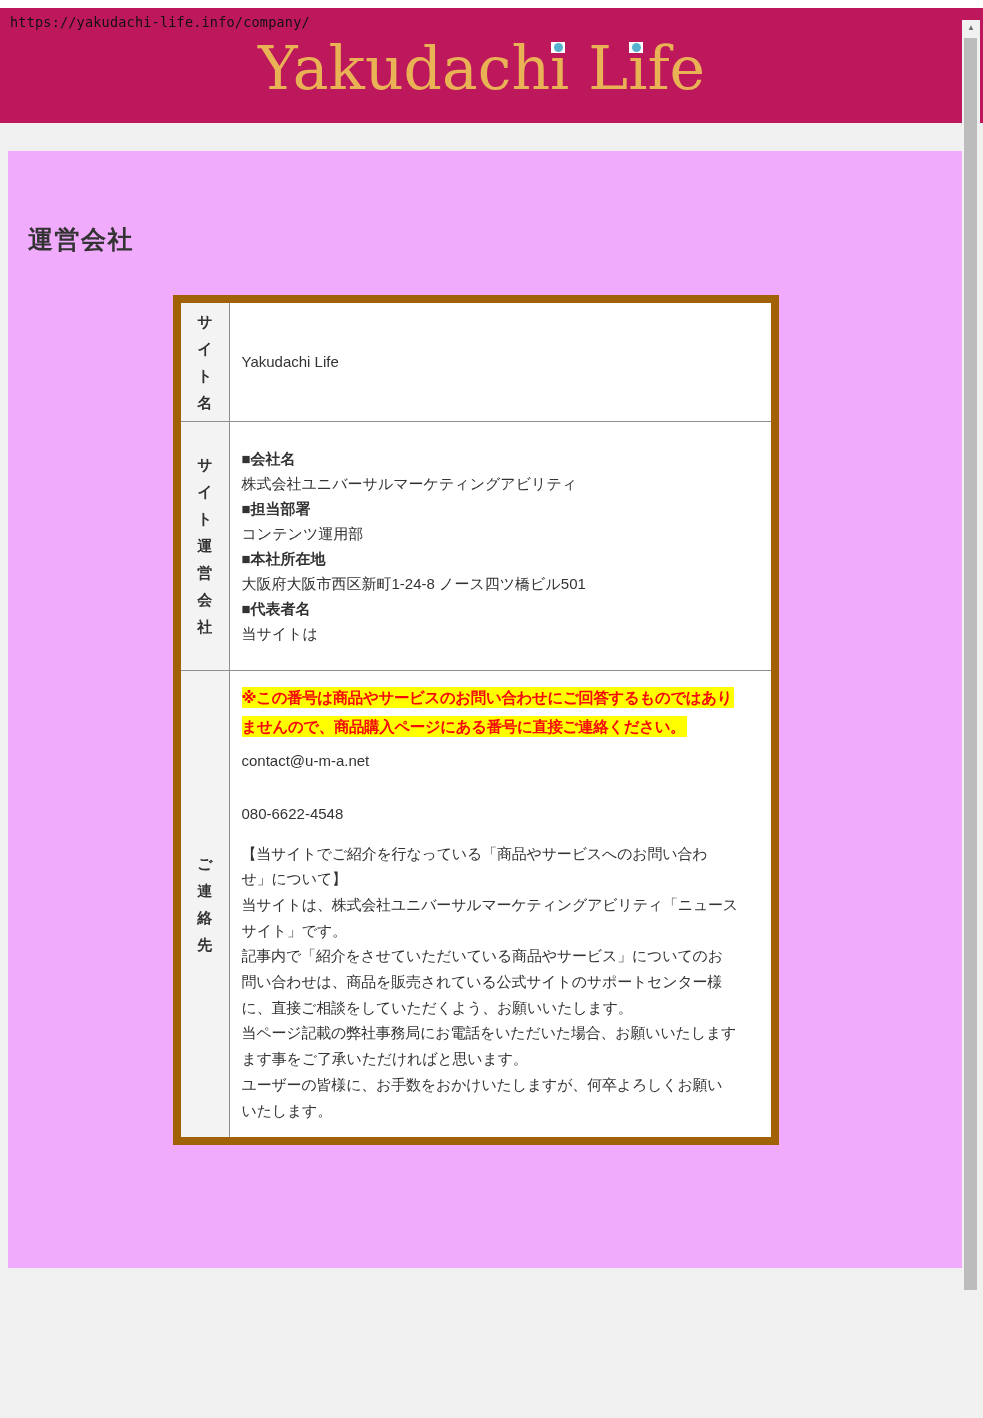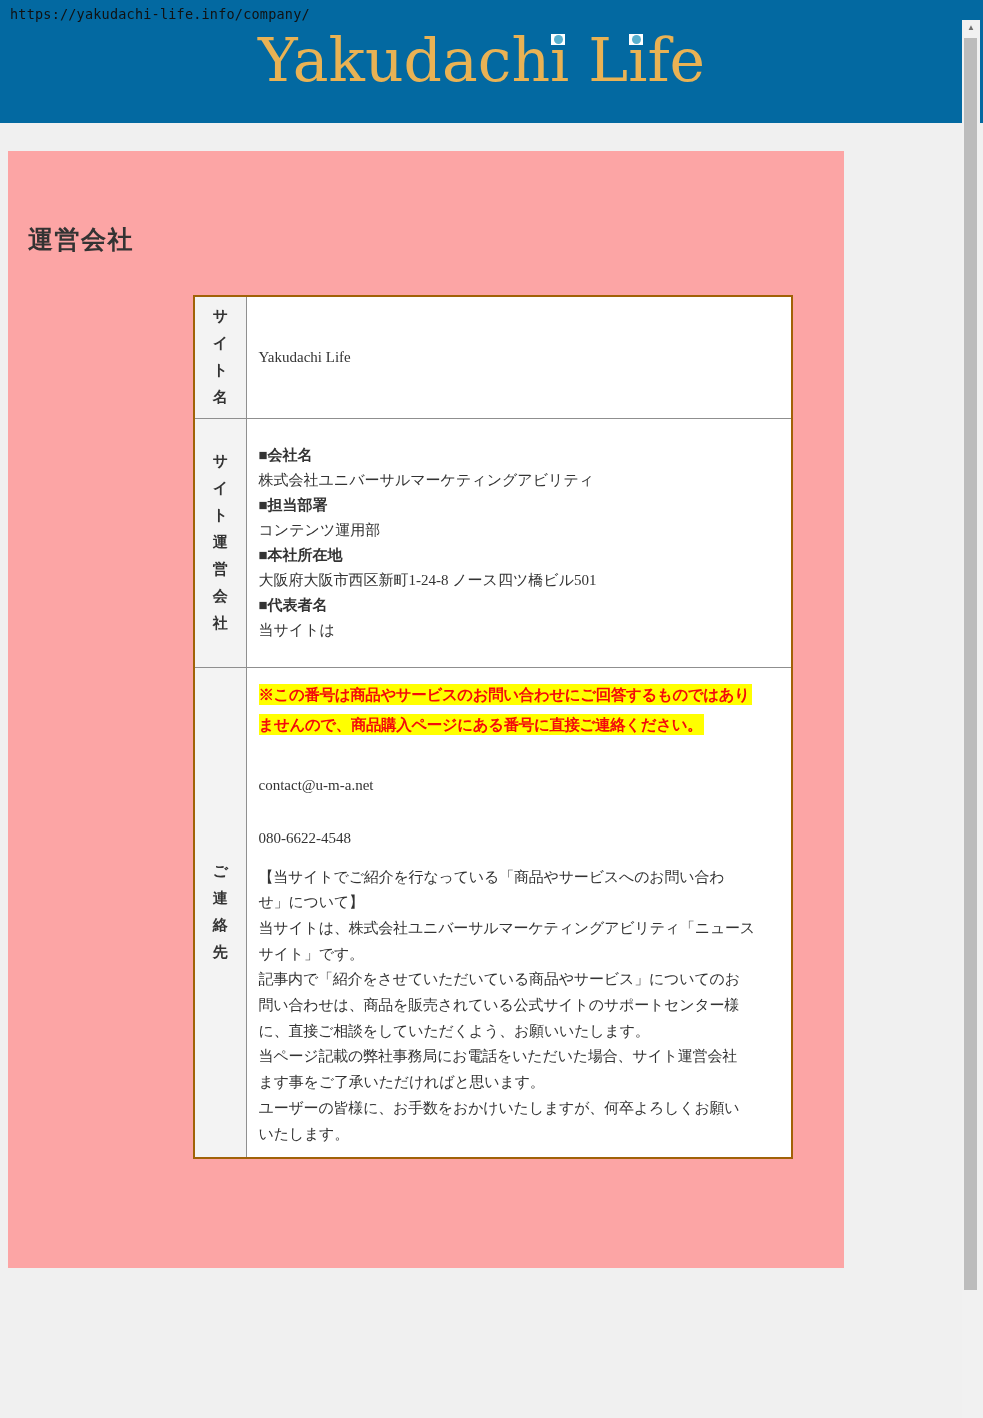--- a/index.html
+++ b/index.html
@@ -8,22 +8,22 @@
     width: 983px; height: 1418px;
     position: relative;
     background: #ffffff;
     font-family: "Liberation Sans", "DejaVu Sans", sans-serif;
     color: #333;
     overflow: hidden;
   }
 
   
   .top-header {
-    position: absolute; top: 0; left: 0;
-    width: 983px; height: 123px; background: #0369a1;
+    position: absolute; top: 8px; left: 0;
+    width: 983px; height: 123px; background: #be185d;
   }
   .url-text {
     position: absolute; top: 6px; left: 10px;
     font-family: "DejaVu Sans Mono", monospace;
     font-size: 13.5px; color: #111; letter-spacing: 0.2px;
   }
   .logo {
     position: absolute; top: 24px; left: 0; width: 963px;
     text-align: center;
     font-family: "DejaVu Serif", "Liberation Serif", serif;
@@ -45,35 +45,34 @@
 
   
   .page-bg {
     position: absolute; top: 123px; left: 0;
     width: 983px; height: 1295px; background: #f0f0f0;
   }
 
   
   .card {
     position: absolute; top: 151px; left: 8px;
-    width: 836px; height: 1117px; background: #fca5a5;
+    width: 954px; height: 1117px; background: #f0abfc;
   }
   .page-title {
     position: absolute; top: 55px; left: 20px;
     font-size: 25px; font-weight: bold; color: #333;
     letter-spacing: 1.5px;
   }
 
   
   .company-table {
-    position: absolute; top: 144px; left: 185px;
+    position: absolute; top: 144px; left: 165px;
     border-collapse: collapse;
-    border: 2px solid #a16207;
+    border: 8px solid #a16207;
     table-layout: fixed;
-    font-family: Liberation Serif, serif;
   }
   .company-table th, .company-table td { border: 1px solid #8f8f8f; }
   th.vhead {
     width: 52px; background: #f3f3f3;
     font-size: 15px; font-weight: bold; color: #333;
     vertical-align: middle; padding: 0;
   }
   .vstack { width: 1em; margin: 0 auto; word-break: break-all; line-height: 27px; }
   td.cell {
     width: 546px; font-size: 15px; color: #333;
@@ -86,21 +85,21 @@
   .fld-label { font-weight: bold; line-height: 25px; }
   .fld-value { line-height: 25px; }
 
   .warn { padding-top: 1px; }
   .warn-line { line-height: 29px; white-space: nowrap; }
   .warn-line span {
     background: #ffff00; color: #f40b0b;
     font-weight: bold; font-size: 15.5px;
     letter-spacing: -0.4px; padding: 2px 2px 2px 0;
   }
-  .contact-email { margin-top: 35px; line-height: 20px; }
+  .contact-email { margin-top: 10px; line-height: 20px; }
   .contact-phone { margin-top: 33px; line-height: 20px; }
   .contact-note  { margin-top: 17px; }
   .note-line { line-height: 25.7px; white-space: nowrap; letter-spacing: -0.2px; }
 
   
   .scrollbar {
     position: absolute; top: 20px; left: 962px;
     width: 18px; height: 1398px; background: #f1f1f1;
   }
   .sb-up {
@@ -168,21 +167,21 @@
           <div class="contact-email">contact@u-m-a.net</div>
           <div class="contact-phone">080-6622-4548</div>
           <div class="contact-note">
               <div class="note-line">【当サイトでご紹介を行なっている「商品やサービスへのお問い合わ</div>
               <div class="note-line">せ」について】</div>
               <div class="note-line">当サイトは、株式会社ユニバーサルマーケティングアビリティ「ニュース</div>
               <div class="note-line">サイト」です。</div>
               <div class="note-line">記事内で「紹介をさせていただいている商品やサービス」についてのお</div>
               <div class="note-line">問い合わせは、商品を販売されている公式サイトのサポートセンター様</div>
               <div class="note-line">に、直接ご相談をしていただくよう、お願いいたします。</div>
-              <div class="note-line">当ページ記載の弊社事務局にお電話をいただいた場合、サイト運営会社</div>
+              <div class="note-line">当ページ記載の弊社事務局にお電話をいただいた場合、お願いいたします</div>
               <div class="note-line">ます事をご了承いただければと思います。</div>
               <div class="note-line">ユーザーの皆様に、お手数をおかけいたしますが、何卒よろしくお願い</div>
               <div class="note-line">いたします。</div>
             </div>
         </td>
       </tr>
     </tbody>
   </table>
 </div>
 

